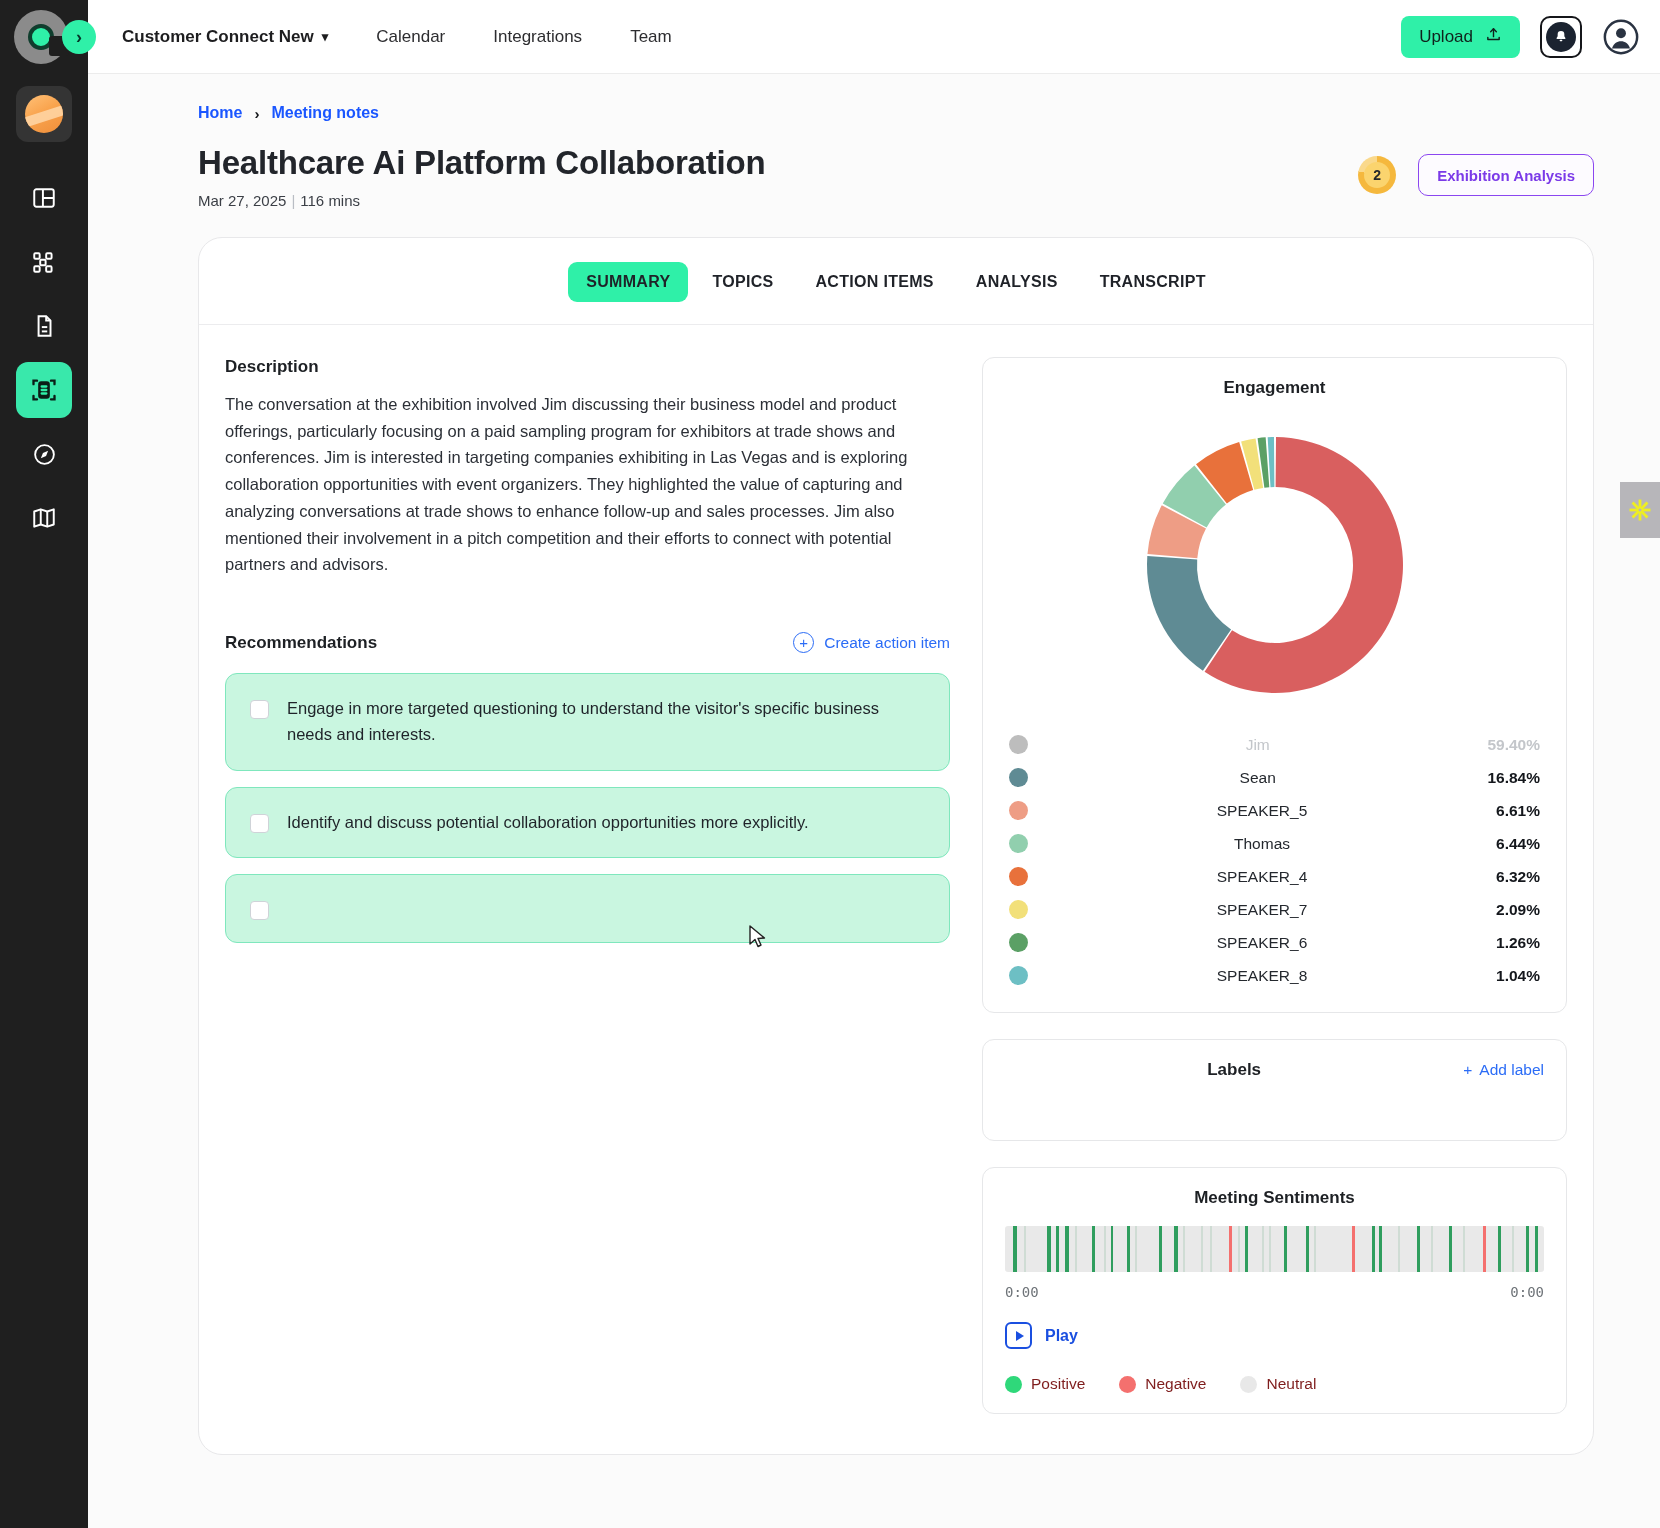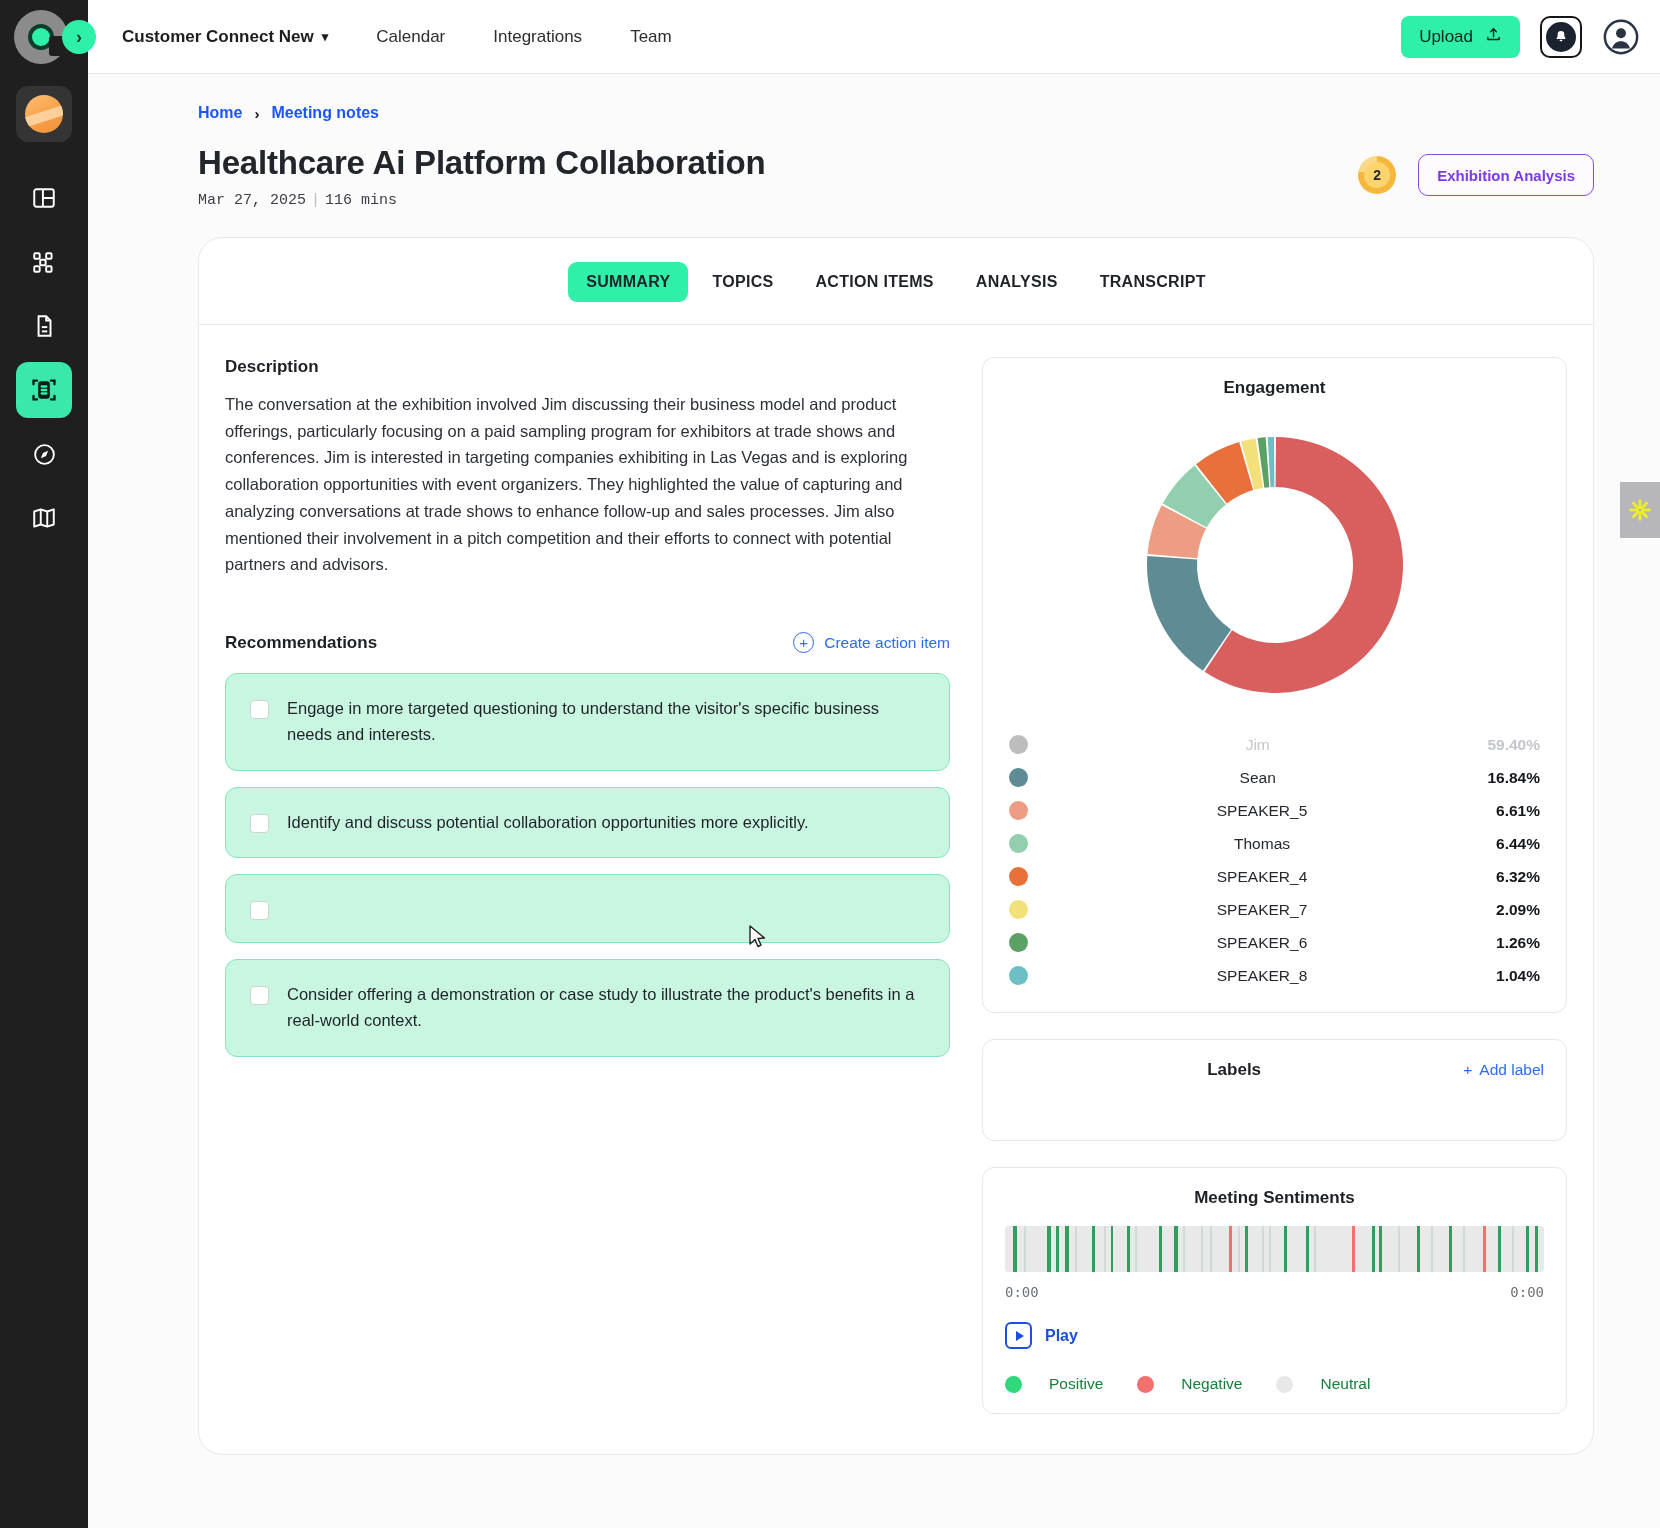--- a/index.html
+++ b/index.html
@@ -94,21 +94,21 @@
   .avatar-btn { width: 38px; height: 38px; cursor: pointer; }
 
   
   .content { padding: 0 36px; }
   .crumbs { display: flex; align-items: center; gap: 12px; padding: 30px 0 0 74px; }
   .crumbs a { color: #1a56ff; font-size: 16px; font-weight: 600; text-decoration: none; cursor: pointer; }
   .crumb-sep { color: #14161a; font-size: 15px; font-weight: 700; }
 
   .title-row { display: flex; align-items: flex-start; padding: 22px 0 0 74px; }
   .page-title { font-size: 33px; font-weight: 700; color: #22252b; letter-spacing: -0.2px; text-align: center; }
-  .meta { margin-top: 10px; font-size: 15px; color: #3b3f46; font-family: Liberation Mono, monospace; }
+  .meta { margin-top: 10px; font-size: 15px; color: #3b3f46; }
   .meta .bar { color:#b9bdc4; margin: 0 5px; }
   .title-right { margin-left: auto; display: flex; align-items: center; gap: 22px; padding-right: 30px; padding-top: 10px; }
   .score-badge {
     width: 38px; height: 38px; border-radius: 50%;
     background: conic-gradient(#f5b83d 0turn 0.78turn, #fad98c 0.78turn 1turn);
     display: flex; align-items: center; justify-content: center; position: relative;
   }
   .score-badge .hole {
     width: 26px; height:26px; border-radius: 50%; background:#fbd46e;
     display:flex; align-items:center; justify-content:center;
@@ -188,21 +188,21 @@
   .sent-times { display:flex; justify-content: space-between; margin-top: 12px;
     font-family: "DejaVu Sans Mono", monospace; font-size: 14px; color:#6e7378; }
   .play-row { display:flex; align-items:center; gap: 13px; margin-top: 22px; }
   .play-box {
     width: 27px; height: 27px; border: 2.5px solid #1a4fe0; border-radius: 6px;
     display:flex; align-items:center; justify-content:center; cursor:pointer;
   }
   .play-tri { width:0;height:0;border-left:8px solid #1a4fe0;border-top:5.5px solid transparent;border-bottom:5.5px solid transparent; margin-left:2px;}
   .play-label { color:#1a4fe0; font-size:16px; font-weight:700; cursor:pointer; }
   .sent-legend { display:flex; align-items:center; gap: 34px; margin-top: 26px; }
-  .sl { display:flex; align-items:center; gap:27px; font-size:15.5px; color:#15803d; }
+  .sl { display:flex; align-items:center; gap:9px; font-size:15.5px; color:#7f1d1d; }
   .sl .dot { width:17px;height:17px;flex:0 0 17px; }
 
   
   .float-tab {
     position: absolute; right: 0; top: 482px; width: 40px; height: 56px;
     background: #b7b6ba; display:flex; align-items:center; justify-content:center;
     cursor: pointer;
   }
 
   
@@ -381,24 +381,20 @@
               <div class="rec-card">
                 <span class="cb"></span>
                 <span class="rec-text">Engage in more targeted questioning to understand the visitor's specific business needs and interests.</span>
               </div>
               <div class="rec-card">
                 <span class="cb"></span>
                 <span class="rec-text">Identify and discuss potential collaboration opportunities more explicitly.</span>
               </div>
               <div class="rec-card">
                 <span class="cb"></span>
-              </div>
-              <div class="rec-card">
-                <span class="cb"></span>
-                <span class="rec-text">Consider offering a demonstration or case study to illustrate the product's benefits in a real-world context.</span>
               </div>
             </div>
           </div>
 
           <div class="col-right">
 
             <div class="card">
               <div class="card-title">Engagement</div>
               <div class="donut-wrap">
                 <svg width="286" height="286" viewBox="0 0 286 286" id="donut">

